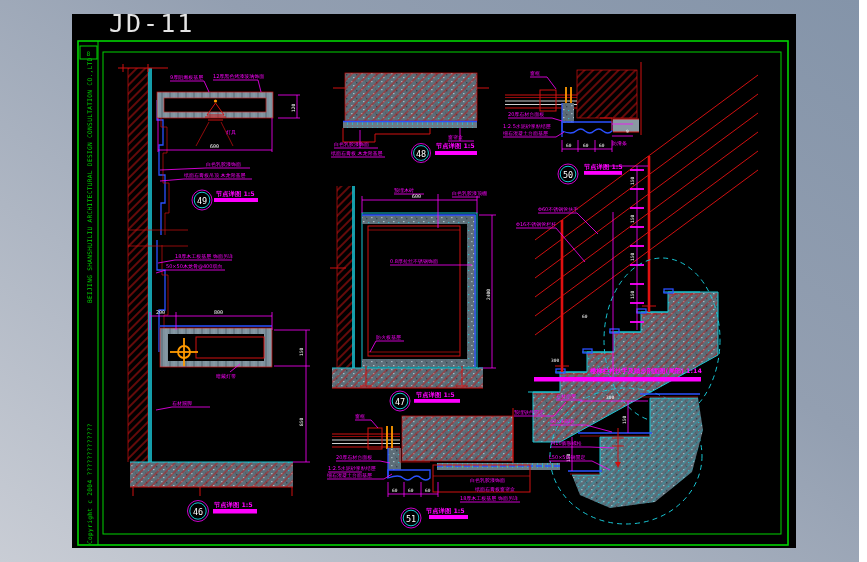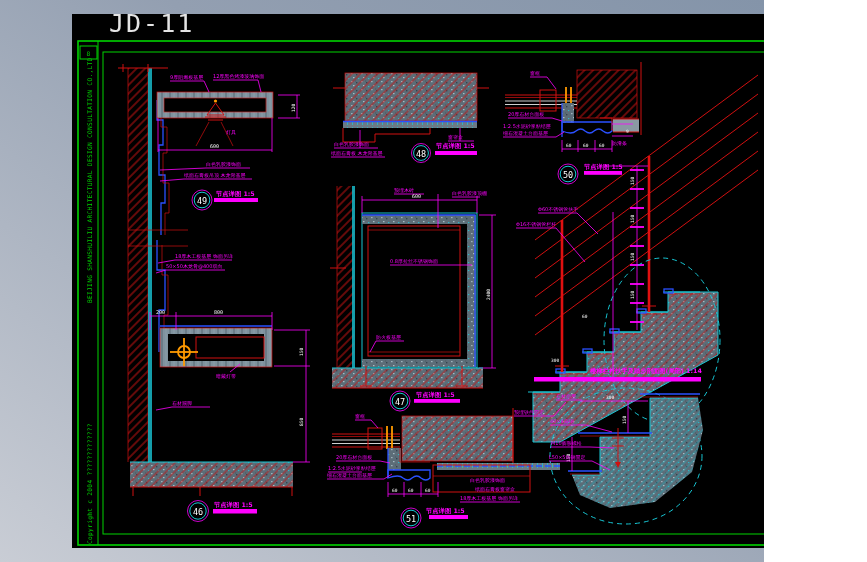--- a/index.html
+++ b/index.html
@@ -1,16 +1,16 @@
 <!DOCTYPE html>
 <html><head>
 <meta charset="utf-8">
 <style>
   html,body{margin:0;padding:0}
-  #page{position:relative;width:764px;height:562px;overflow:hidden;
+  #page{position:relative;width:859px;height:562px;overflow:hidden;
         background:linear-gradient(215deg,#8494a9 0%,#939fb1 38%,#c9cdd5 100%);
         font-family:"DejaVu Sans",sans-serif}
   #canvas{position:absolute;left:72px;top:14px;width:724px;height:534px;background:#000}
   svg{position:absolute;left:0;top:0}
   .lr{stroke:#d01010;fill:none;stroke-width:1}
   .lrT{stroke:#d01010;fill:none;stroke-width:.7}
   .lr2{stroke:#e01010;fill:none;stroke-width:2.6}
   .lm{stroke:#ff00ff;fill:none;stroke-width:.8}
   .lm2{stroke:#ff00ff;fill:none;stroke-width:1.8}
   .lc{stroke:#17c6d4;fill:none;stroke-width:1}

